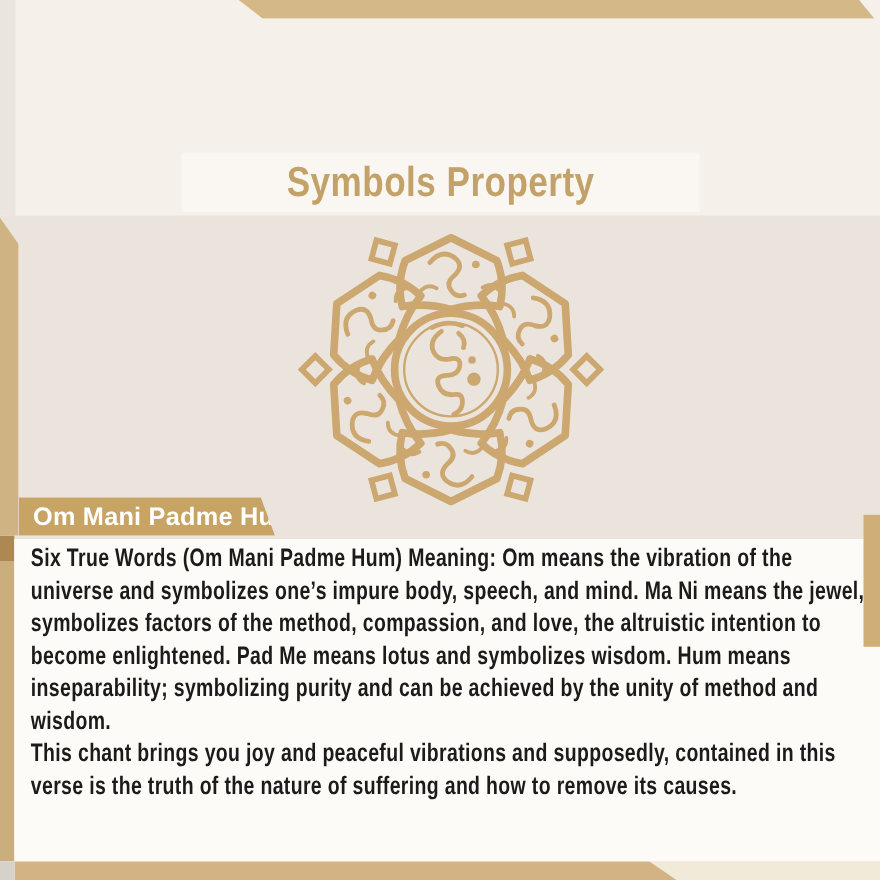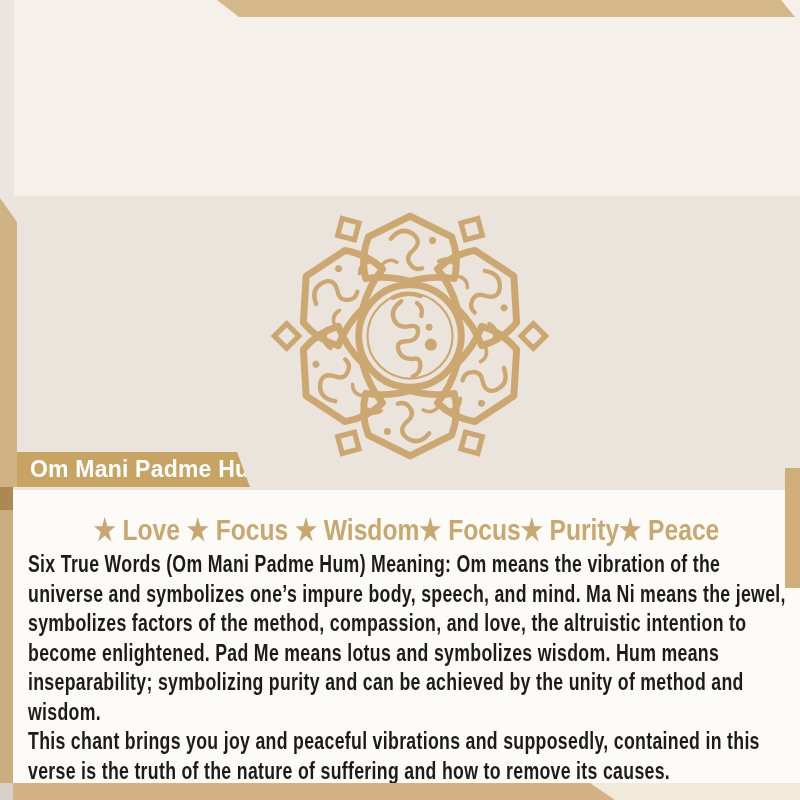--- a/index.html
+++ b/index.html
@@ -59,20 +59,23 @@
   }
   .bottom-band-corner{position:absolute;left:0;top:0;width:13px;height:17px;background:#d6d1ca;}
 </style>
 </head>
 <body>
 
 <div class="page">
 
   <div class="left-strip-top"></div>
   <div class="gold-top-band"></div>
+  <div class="title-band">
+    <div class="title">Symbols Property</div>
+  </div>
 
   <div class="middle-section"></div>
 
   <svg class="mandala" viewBox="0 0 320 320" xmlns="http://www.w3.org/2000/svg">
     <defs>
       <g id="petal" fill="none" stroke="#cda770">
         <path d="M160,22 L208,46 Q217,70 211,94 Q186,90 160,97 Q134,90 109,94 Q103,70 112,46 Z" stroke-width="8" stroke-linejoin="round"></path>
         <path d="M138,48 q12,-15 26,-5 q10,8 0,18 q-10,8 -4,16 q5,8 14,5" stroke-width="5" stroke-linecap="round"></path>
         <circle cx="186" cy="50" r="4" fill="#cda770" stroke="none"></circle>
         <path d="M127,79 q8,-10 18,-4 M193,74 q10,-6 16,2" stroke-width="4" stroke-linecap="round"></path>
@@ -112,23 +115,20 @@
   <div class="ribbon-fold"></div>
   <div class="left-strip-bottom"></div>
 
   <div class="banner">
     <span class="banner-label">Om Mani Padme Hum</span>
   </div>
 
   <div class="right-tab"></div>
 
   <div class="text-panel">
-    <div class="tagline">
-      <span class="tagline-inner">★ Love ★ Focus ★ Wisdom★ Focus★ Purity★ Peace</span>
-    </div>
     <div class="body-lines">
       <div class="body-line">Six True Words (Om Mani Padme Hum) Meaning: Om means the vibration of the</div>
       <div class="body-line">universe and symbolizes one’s impure body, speech, and mind. Ma Ni means the jewel,</div>
       <div class="body-line">symbolizes factors of the method, compassion, and love, the altruistic intention to</div>
       <div class="body-line">become enlightened. Pad Me means lotus and symbolizes wisdom. Hum means</div>
       <div class="body-line">inseparability; symbolizing purity and can be achieved by the unity of method and</div>
       <div class="body-line">wisdom.</div>
       <div class="body-line">This chant brings you joy and peaceful vibrations and supposedly, contained in this</div>
       <div class="body-line">verse is the truth of the nature of suffering and how to remove its causes.</div>
     </div>

